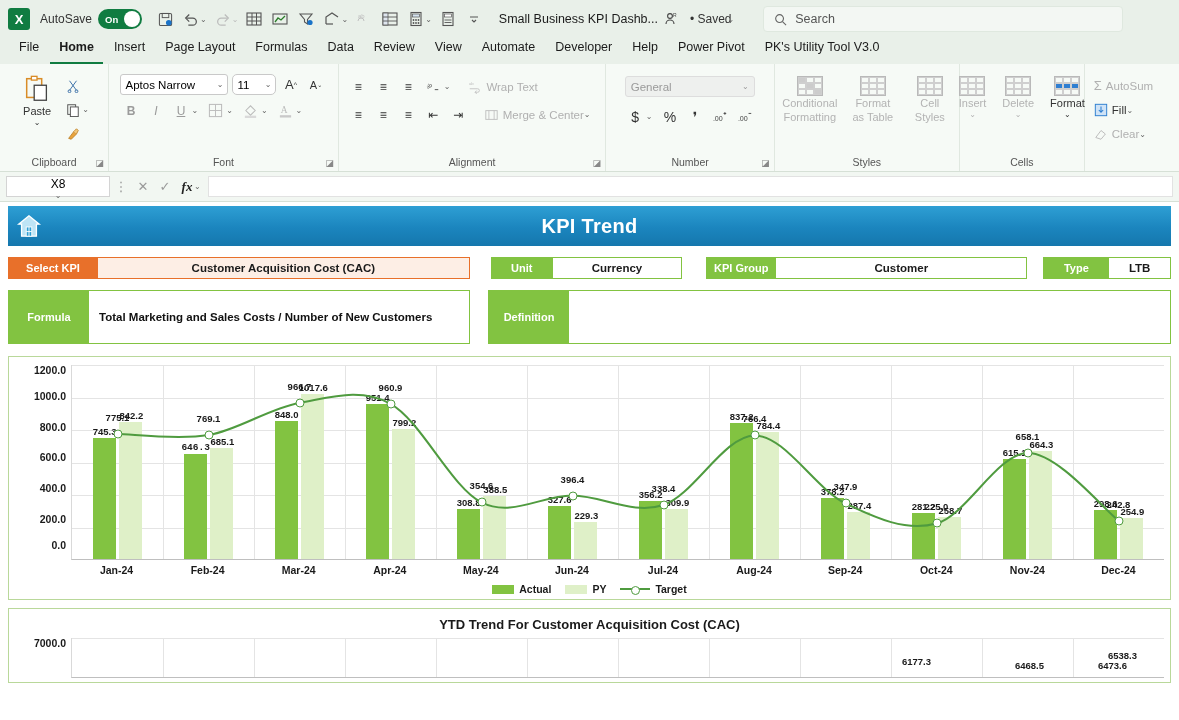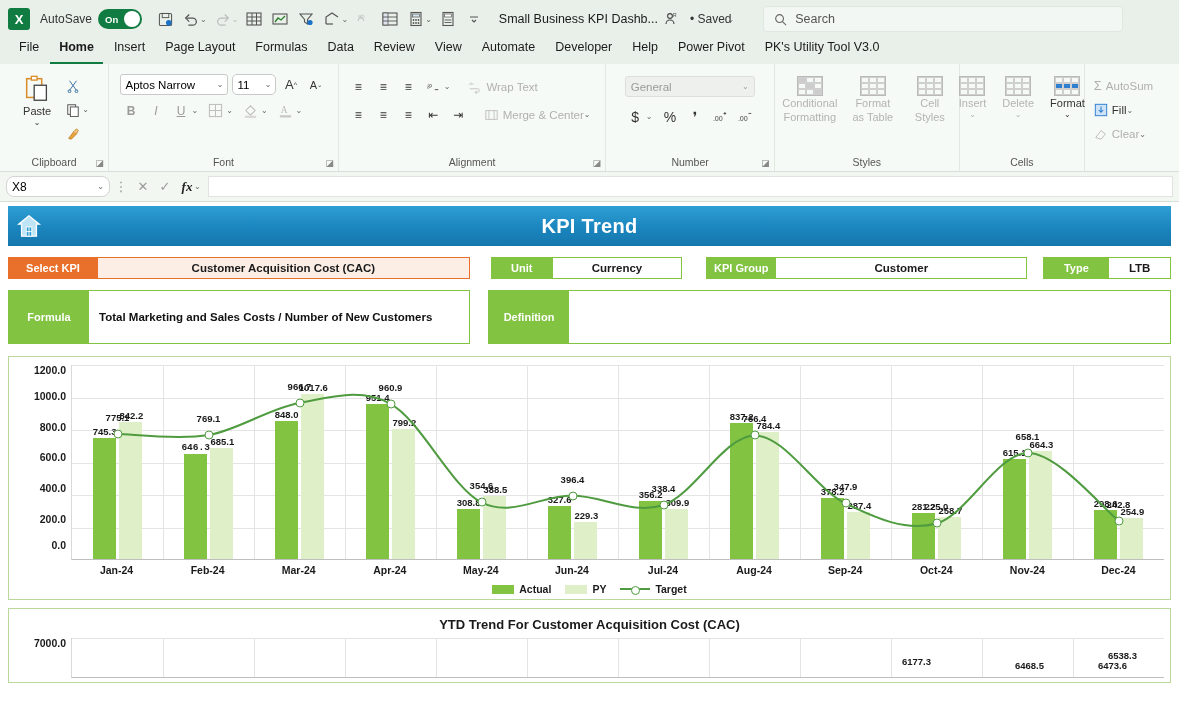--- a/index.html
+++ b/index.html
@@ -105,21 +105,21 @@
   .gridicon div { border: 0.5px solid #cfcfcf; }
 
   
   .formulabar {
     height: 30px; background: #f2f7f2; display: flex; align-items: center;
     gap: 0px; padding: 0 6px; border-bottom: 1px solid #d6e0d6;
   }
   .namebox {
     width: 104px; height: 21px; background: #fff; border: 1px solid #d4d4d4;
     font-size: 12px; display: flex; align-items: center; justify-content: space-between;
-    padding: 0 5px; border-radius: 8px;
+    padding: 0 5px; border-radius: 0; flex-direction: column;
   }
   .fbtn { width: 22px; text-align: center; color: #9a9a9a; font-size: 13px; }
   .fbtn.fx { color: #222; font-style: italic; font-weight: bold; font-family: "Liberation Serif", serif; }
   .finput { flex: 1; height: 21px; background: #fff; border: 1px solid #e2e2e2; margin-left: 4px; }
 
   
   .sheet { background: #fff; height: 514px; overflow: hidden; position: relative; }
 
   .kpi-banner {
     margin: 4px 8px 0 8px; height: 40px;

